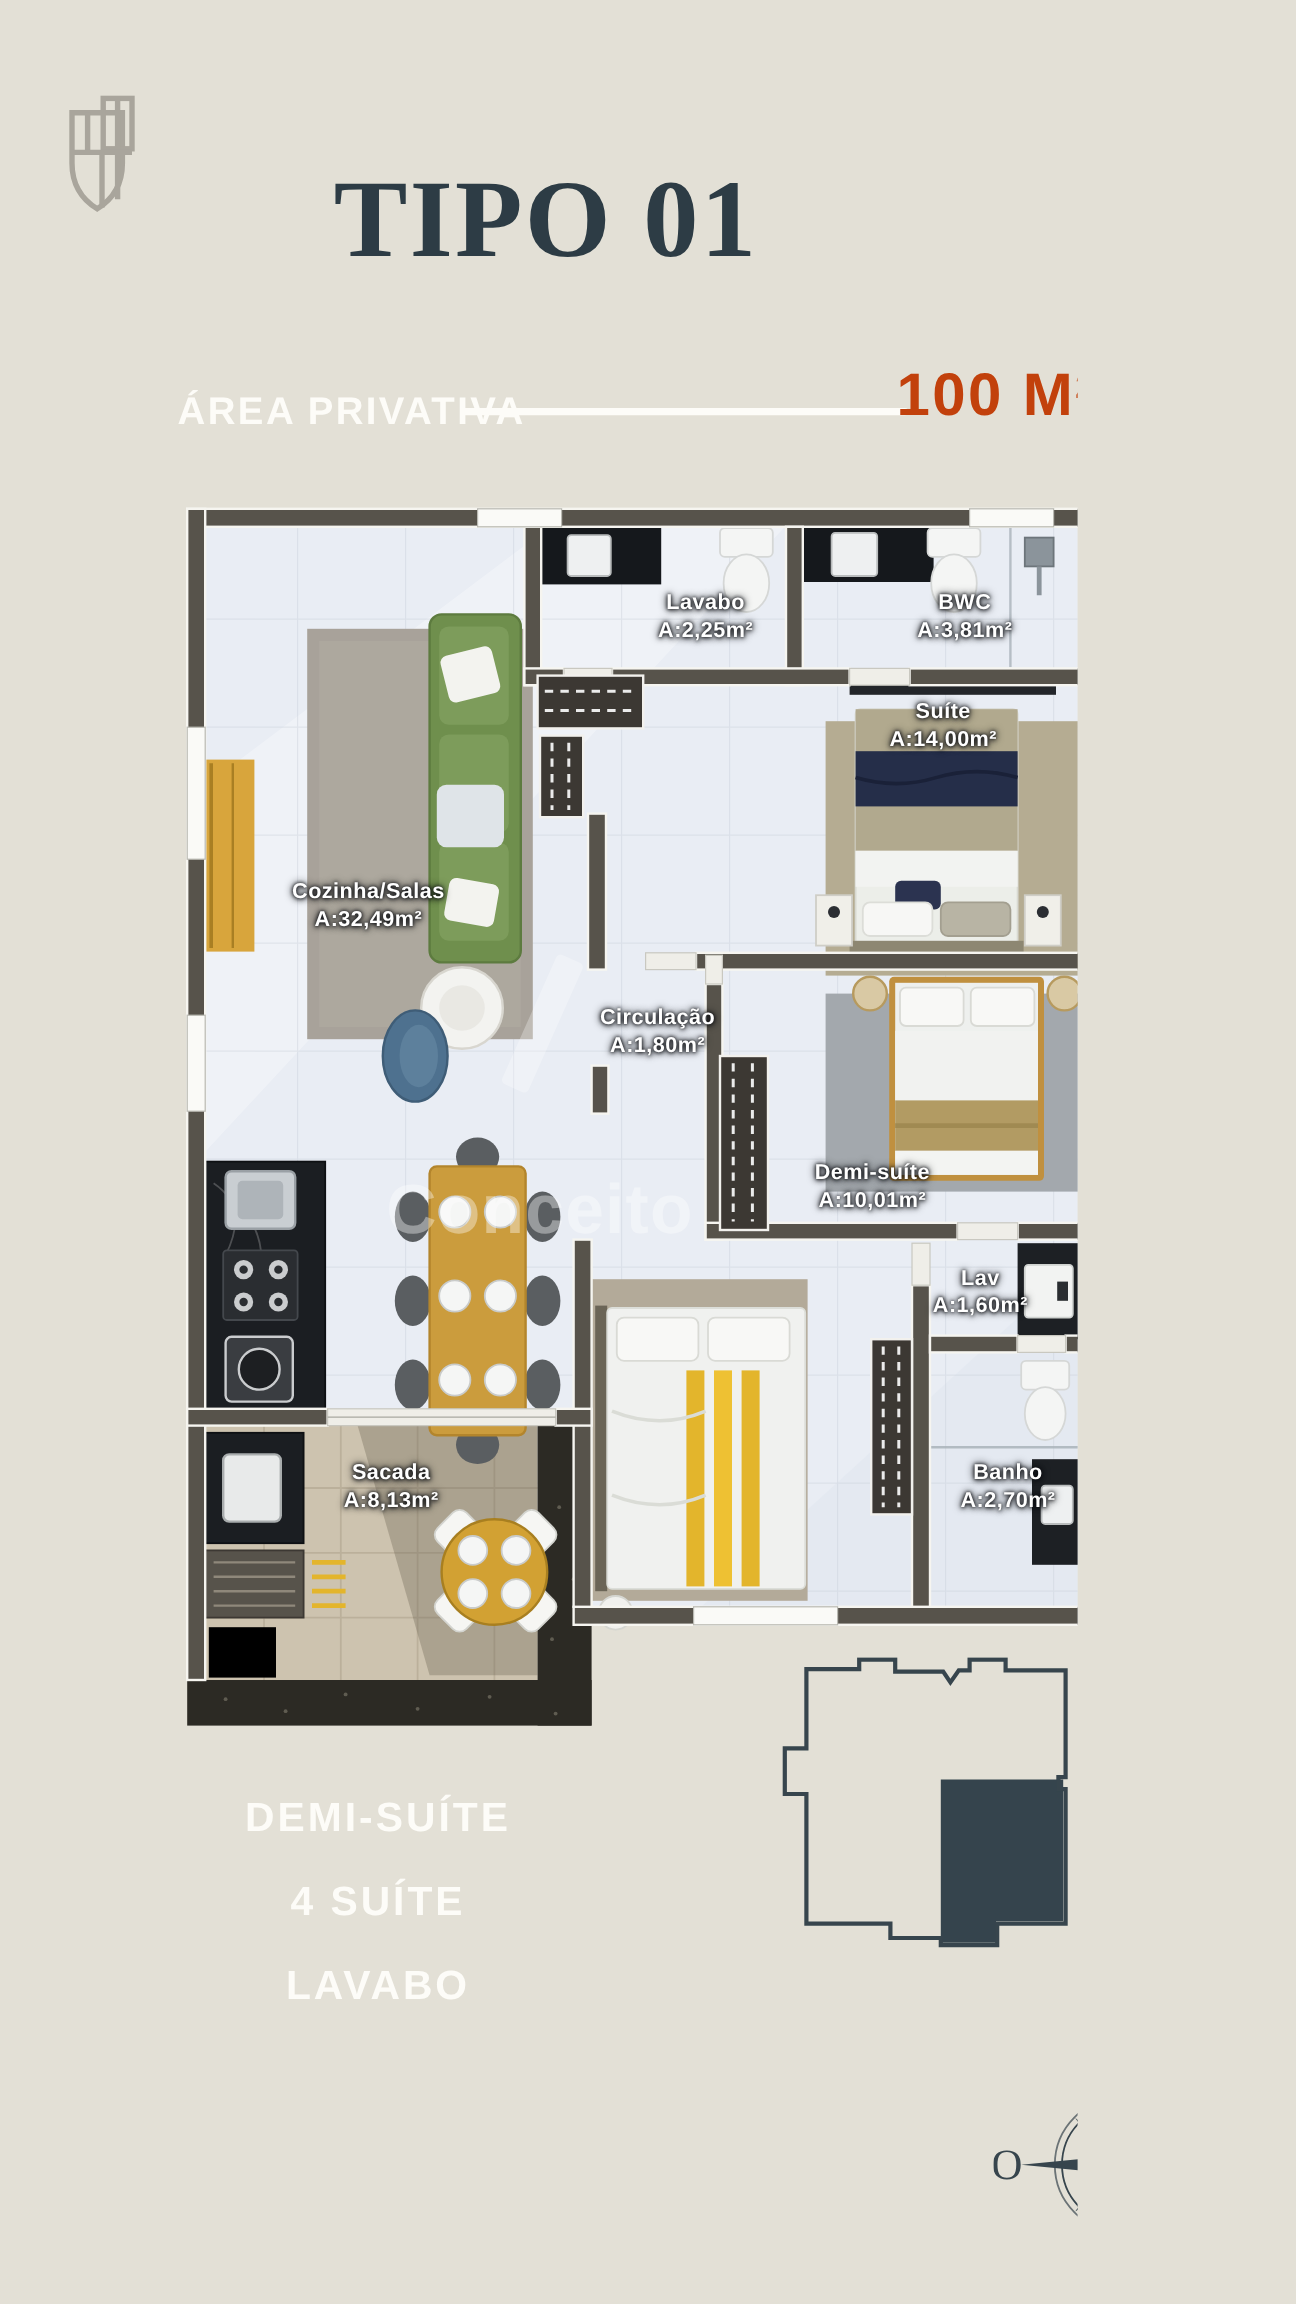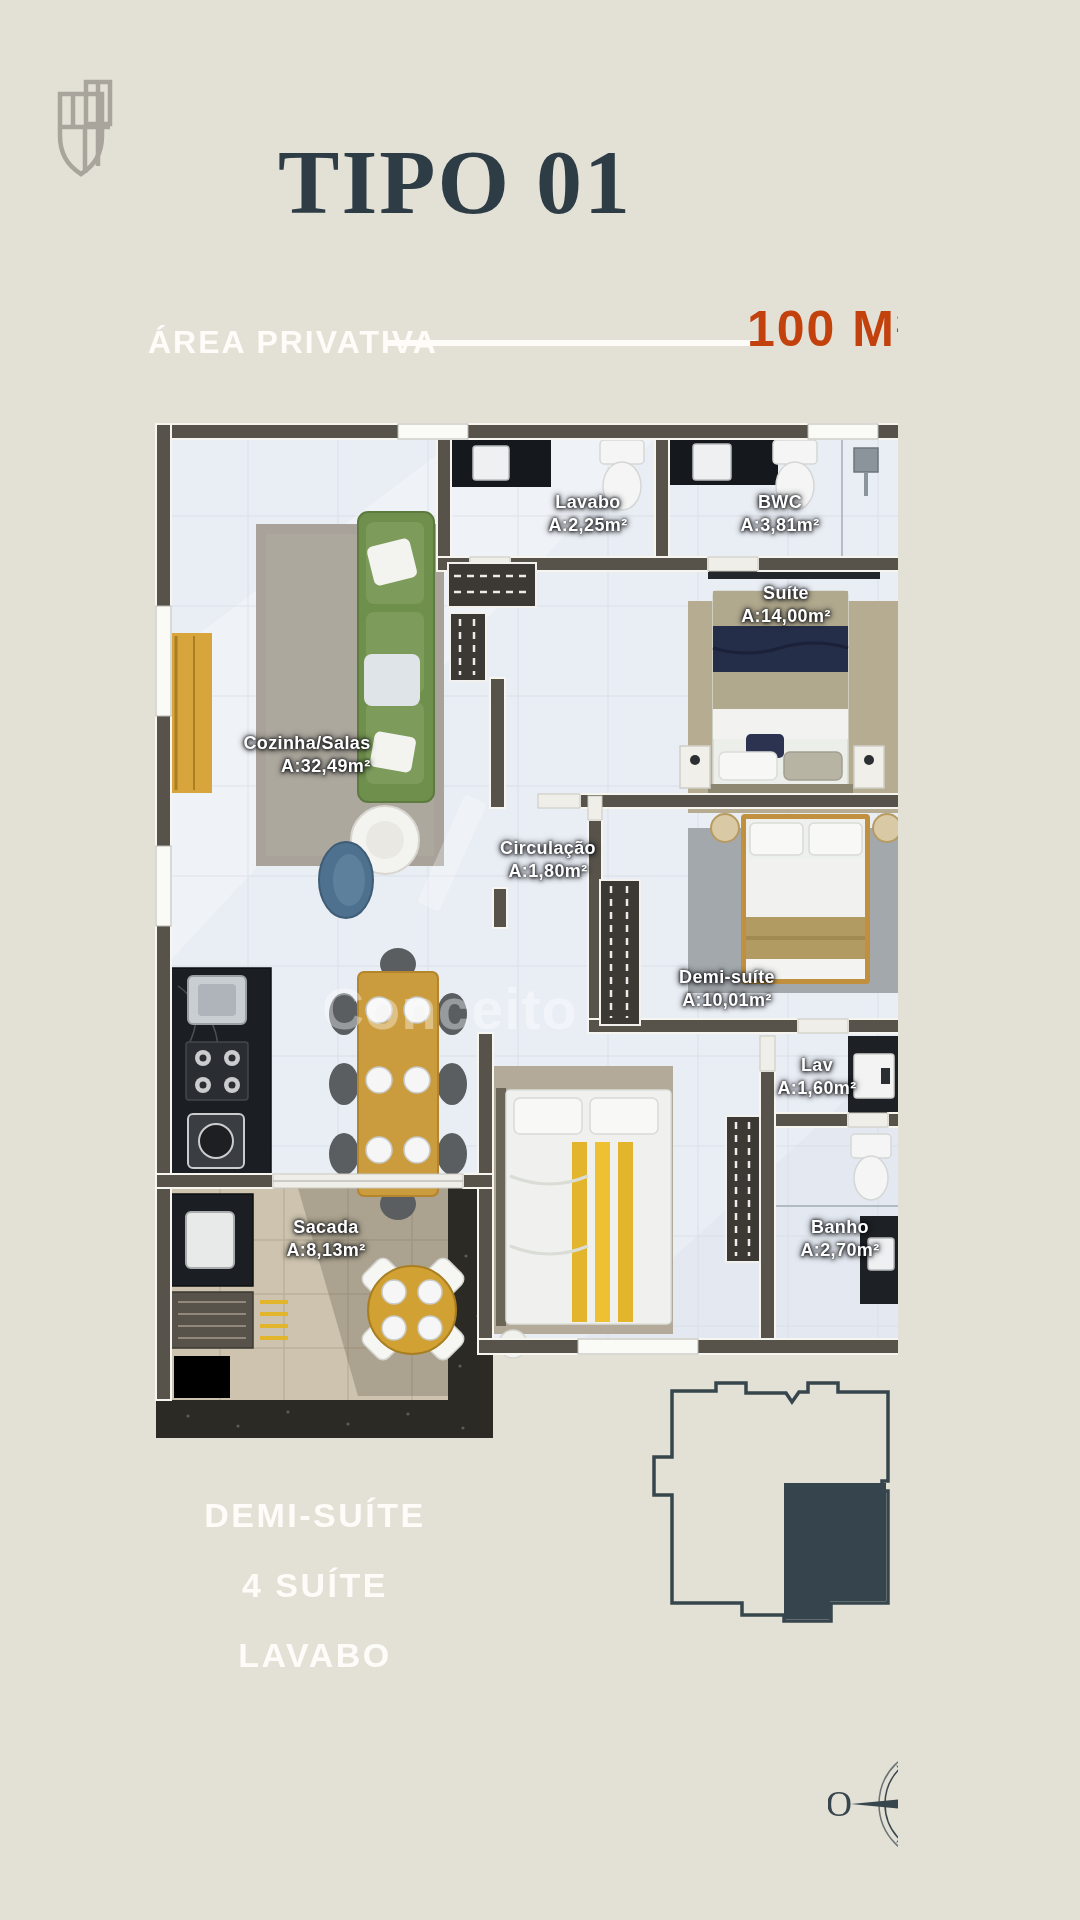--- a/index.html
+++ b/index.html
@@ -338,29 +338,29 @@
             <line x1="479" y1="470" x2="479" y2="602"></line>
           <line x1="588" y1="706" x2="588" y2="840"></line>
             <line x1="601" y1="706" x2="601" y2="840"></line>
         </g>
       </g>
     </svg>
 
     <div class="watermark" style="left:302px;top:592px;text-align:right;">Conceito</div>
     <div class="wm-slash"></div>
 
-    <div class="room-label" style="left:159px;top:338px;text-align:right;">
+    <div class="room-label" style="left:159px;top:338px;">
       <span>Cozinha/Salas</span><br>
       <span>A:32,49m²</span>
     </div>
     <div class="room-label" style="left:440px;top:97px;">
       <span>Lavabo</span><br>
       <span>A:2,25m²</span>
     </div>
-    <div class="room-label" style="left:632px;top:97px;text-align:center;">
+    <div class="room-label" style="left:656px;top:97px;text-align:center;">
       <span>BWC</span><br>
       <span>A:3,81m²</span>
     </div>
     <div class="room-label" style="left:638px;top:188px;">
       <span>Suíte</span><br>
       <span>A:14,00m²</span>
     </div>
     <div class="room-label" style="left:400px;top:443px;">
       <span>Circulação</span><br>
       <span>A:1,80m²</span>

